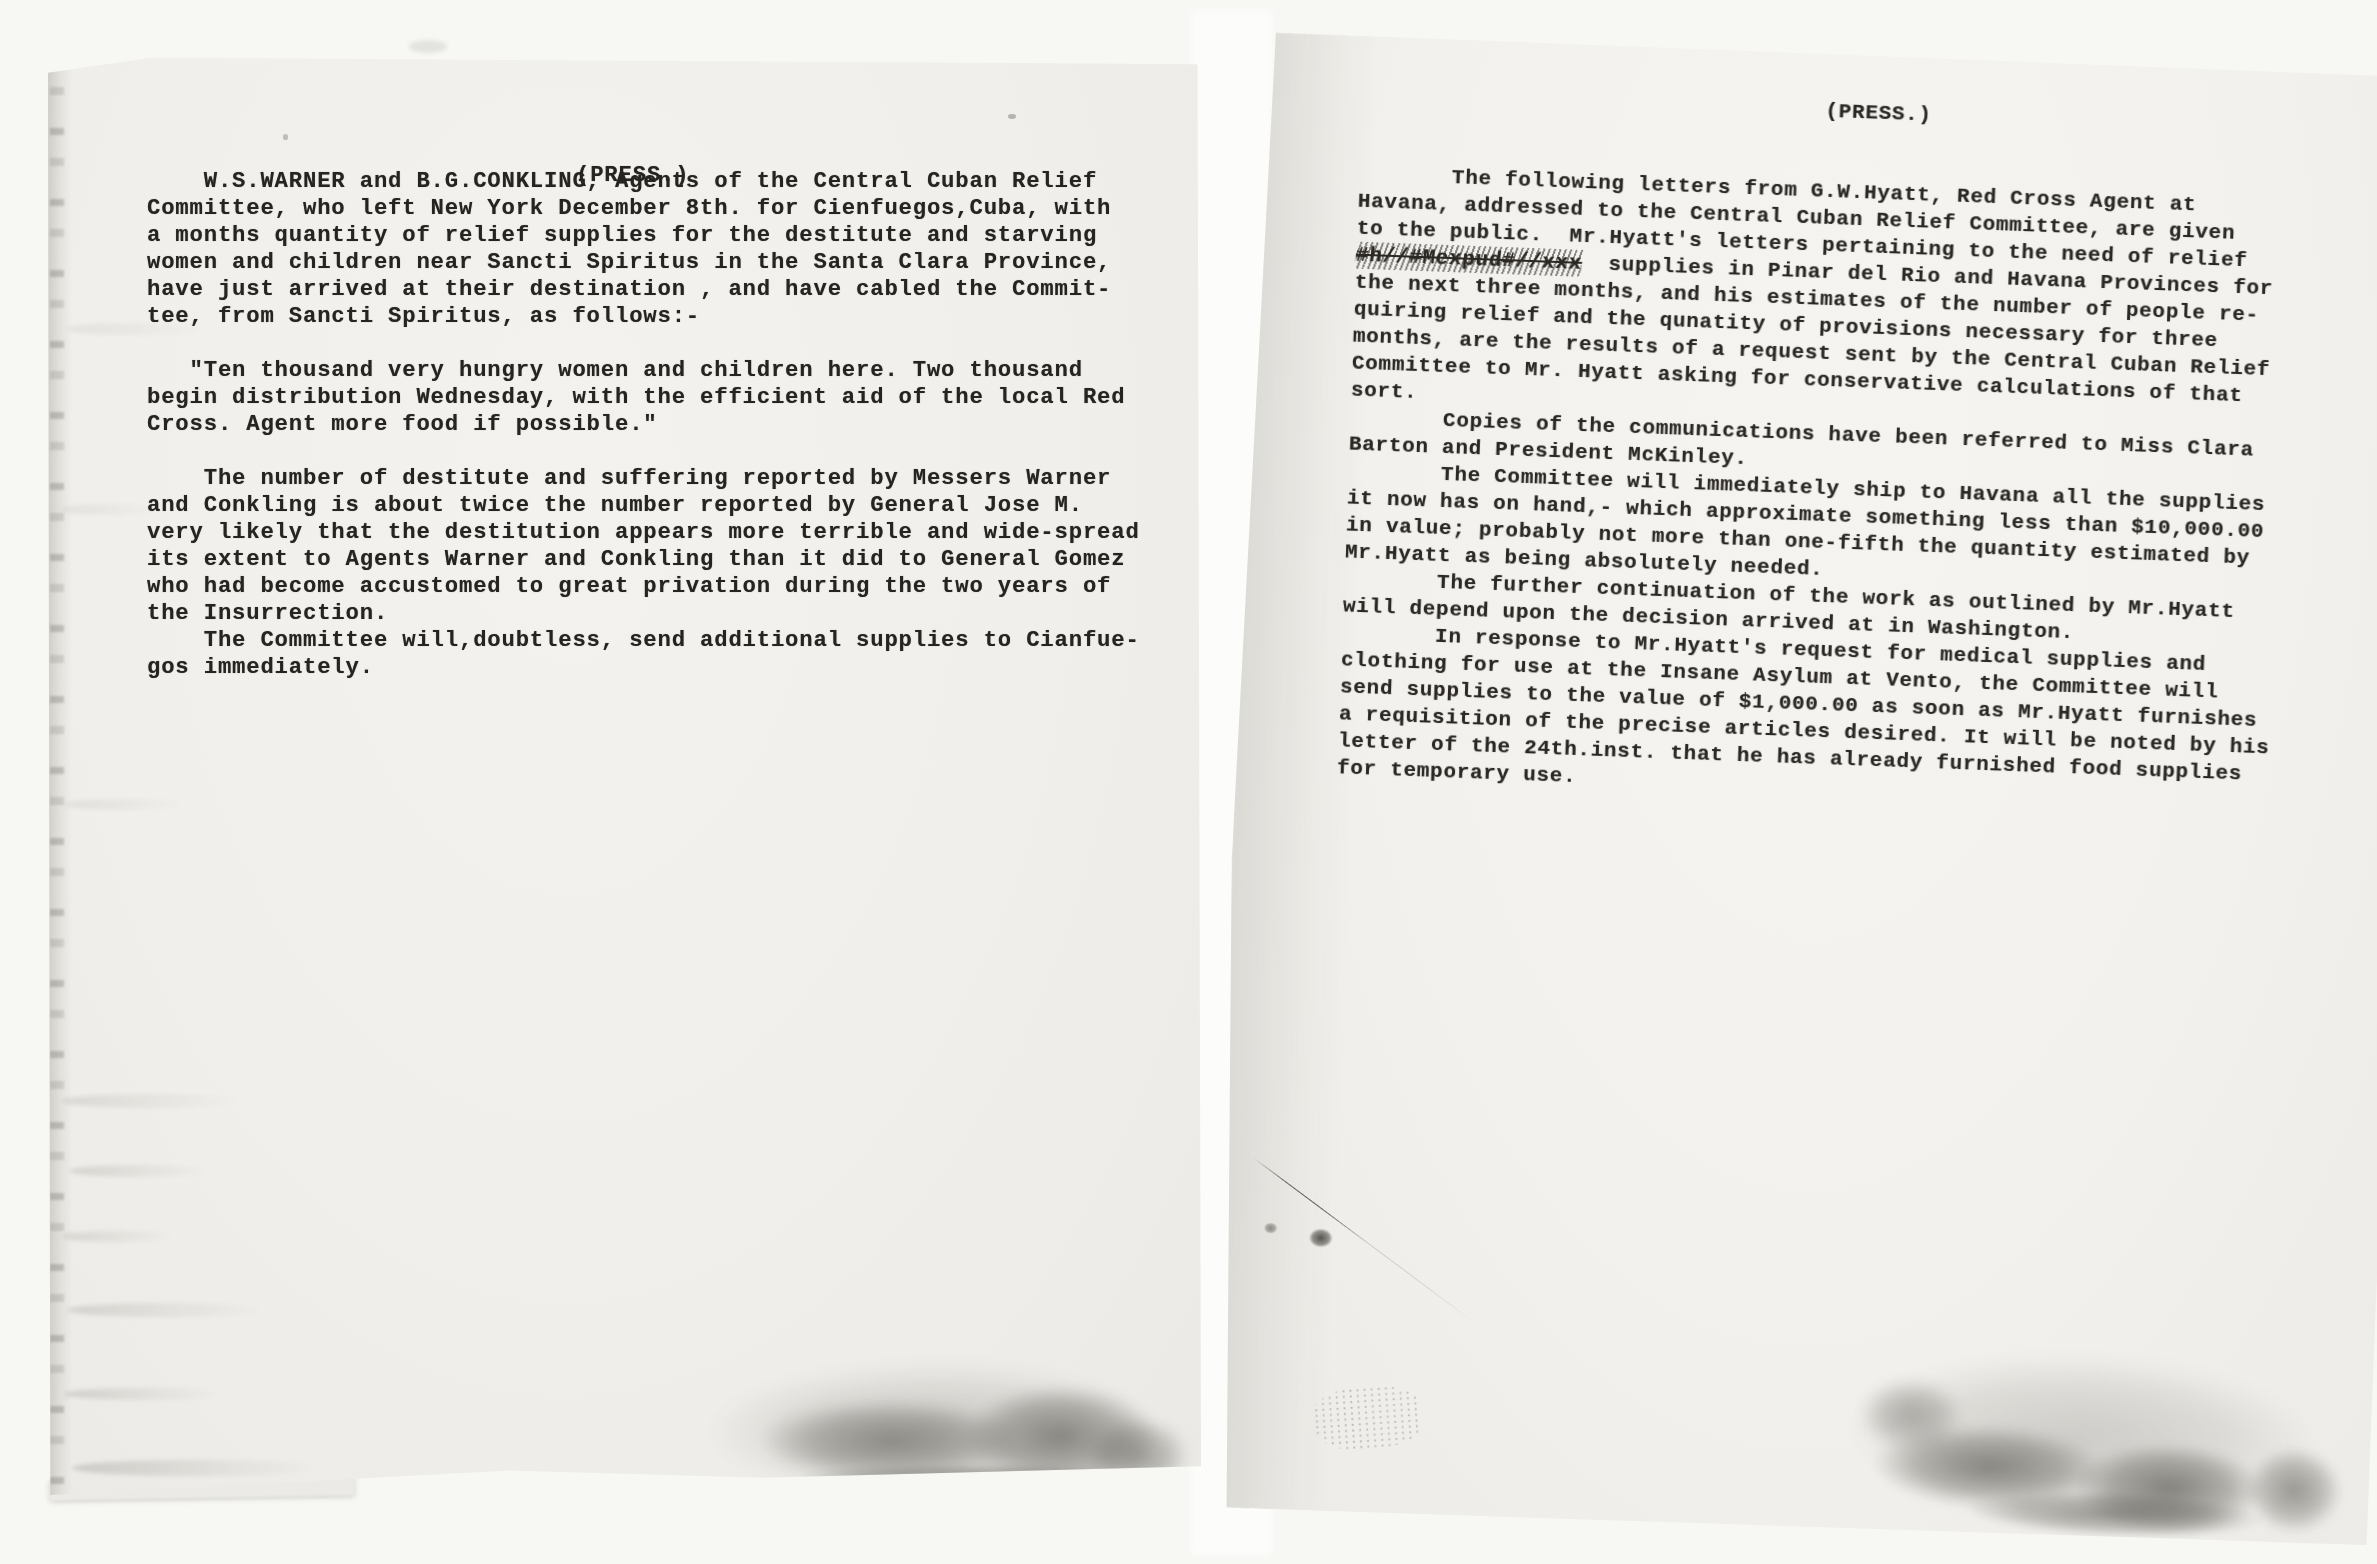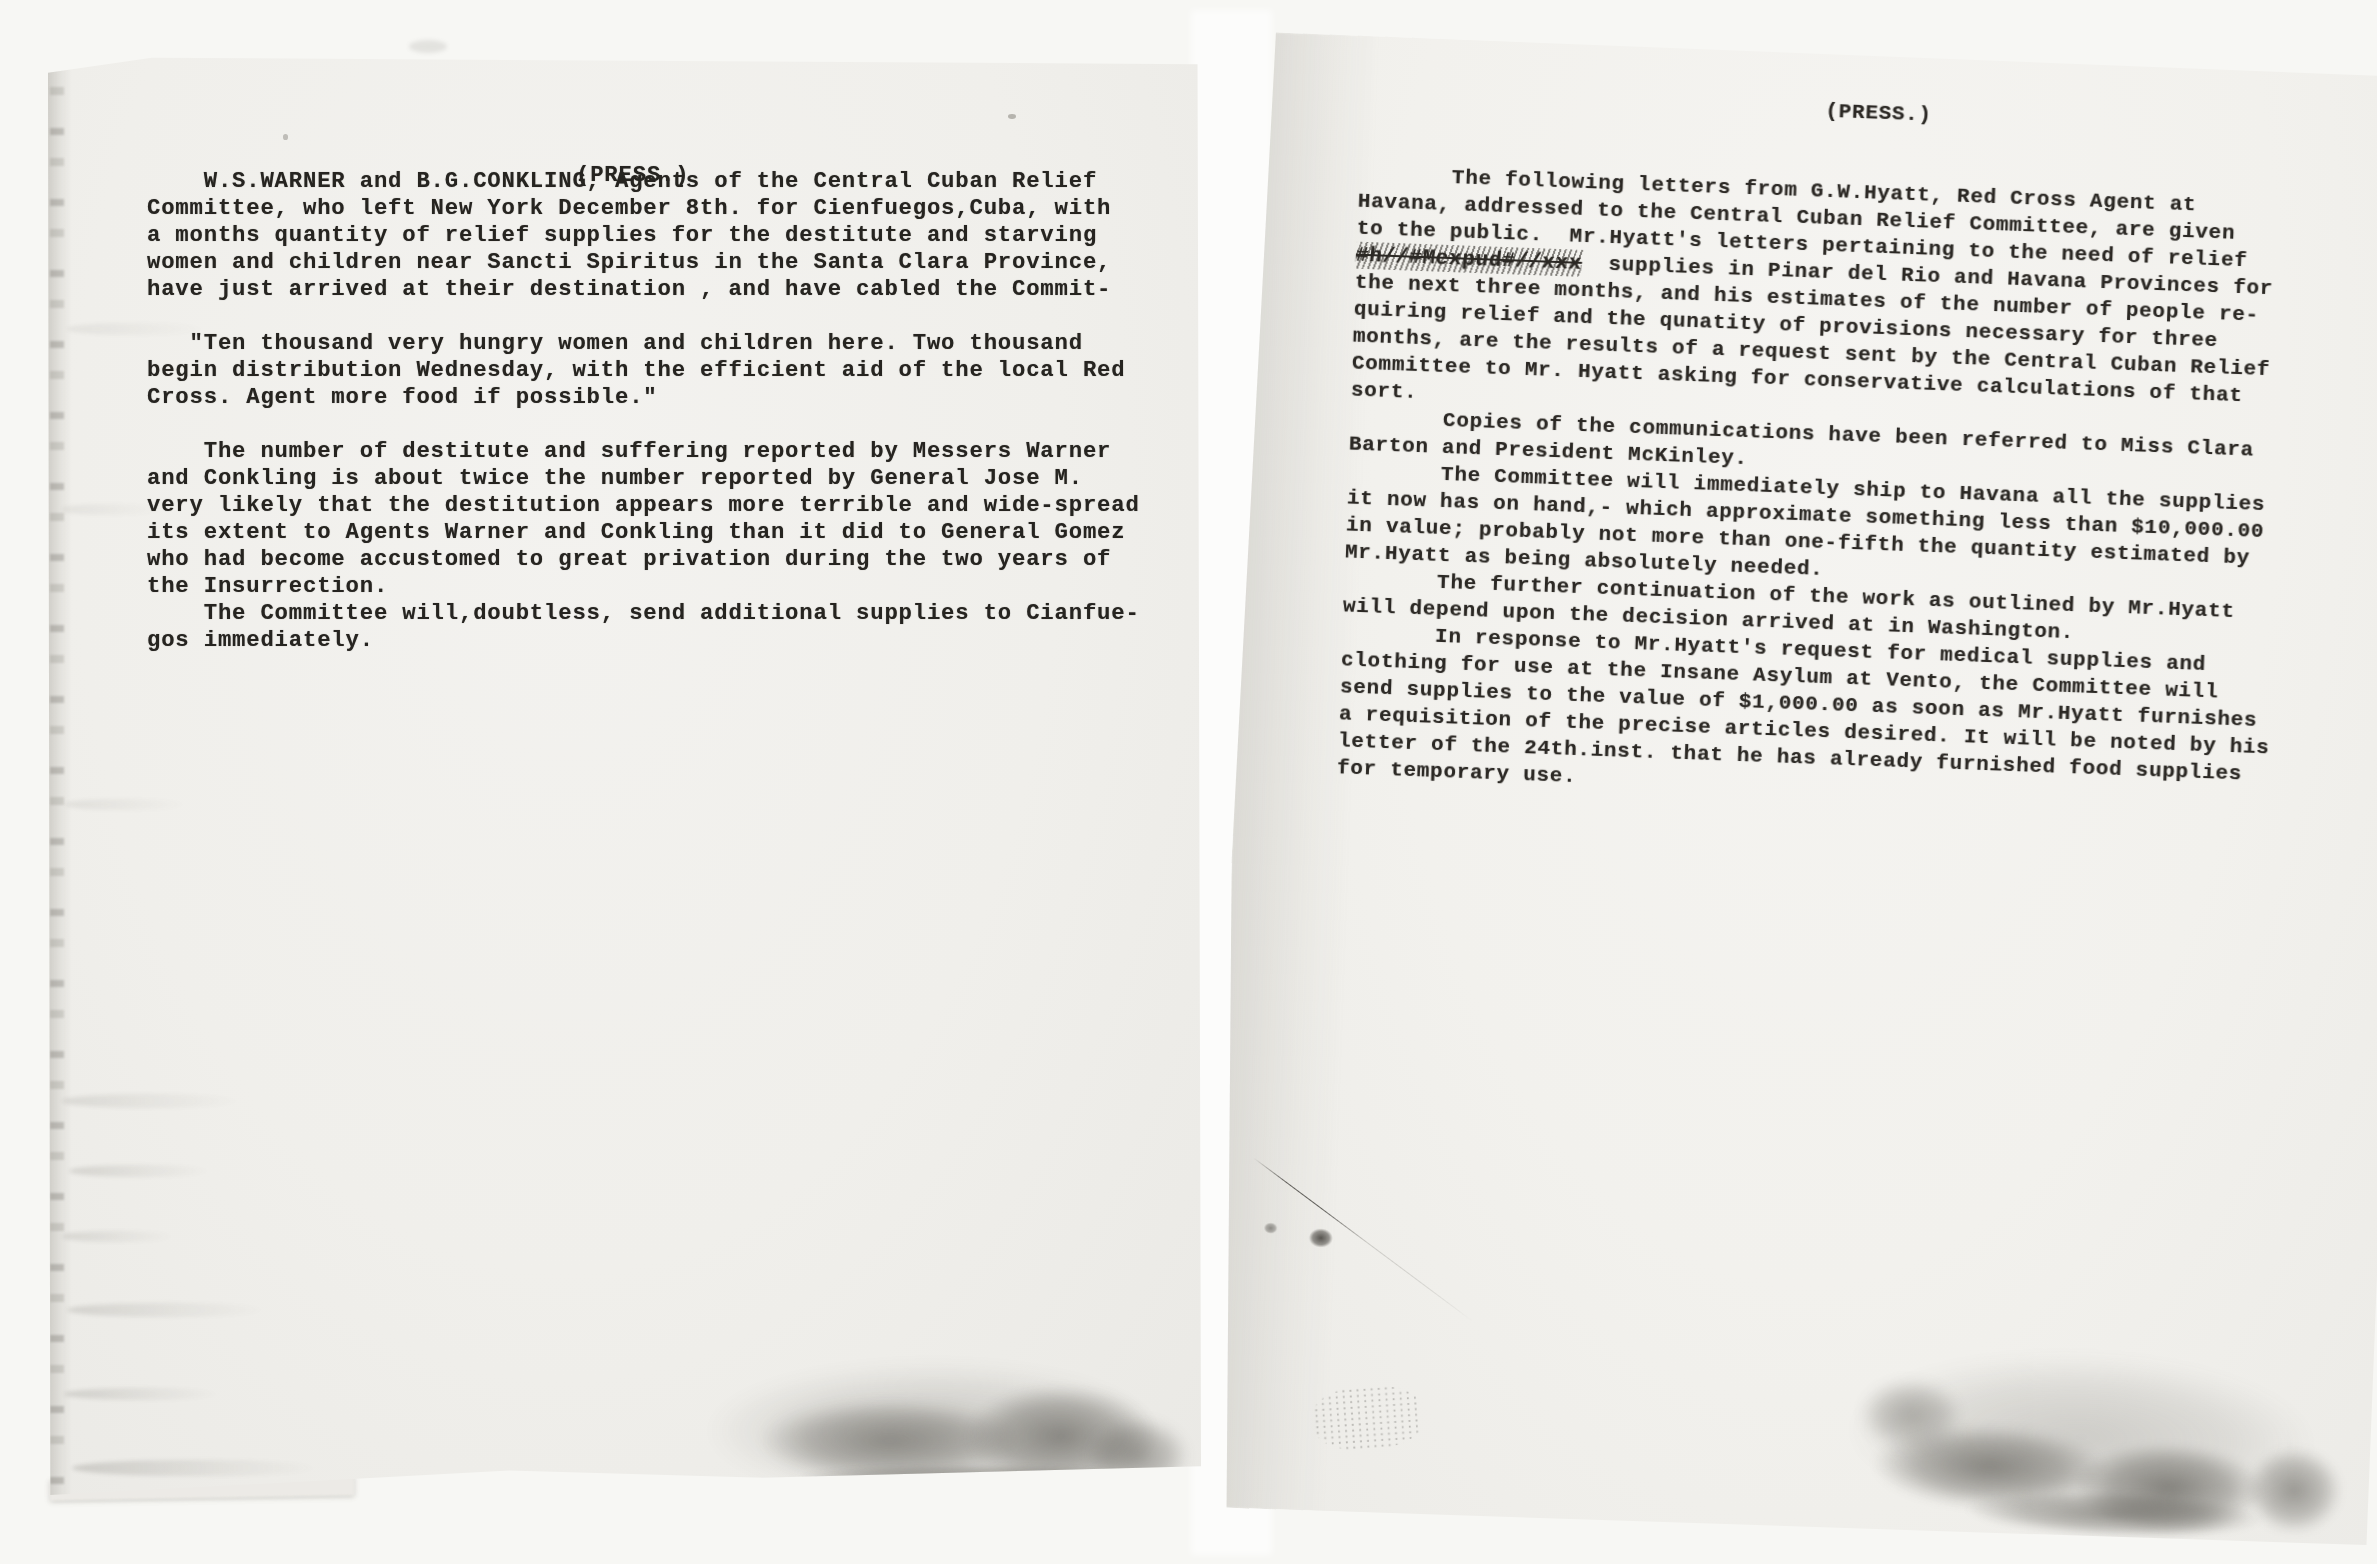--- a/index.html
+++ b/index.html
@@ -131,20 +131,21 @@
     <div class="lp-speck1"></div>
     <div class="lp-speck2"></div>
 
     <div class="ptitle">(PRESS.)</div>
     <div class="ptext">
         <div class="tline">    W.S.WARNER and B.G.CONKLING, Agents of the Central Cuban Relief</div>
         <div class="tline">Committee, who left New York December 8th. for Cienfuegos,Cuba, with</div>
         <div class="tline">a months quantity of relief supplies for the destitute and starving</div>
         <div class="tline">women and children near Sancti Spiritus in the Santa Clara Province,</div>
         <div class="tline">have just arrived at their destination , and have cabled the Commit-</div>
+        <div class="tline">tee, from Sancti Spiritus, as follows:-</div>
         <div class="tline">&nbsp;</div>
         <div class="tline">   "Ten thousand very hungry women and children here. Two thousand</div>
         <div class="tline">begin distribution Wednesday, with the efficient aid of the local Red</div>
         <div class="tline">Cross. Agent more food if possible."</div>
         <div class="tline">&nbsp;</div>
         <div class="tline">    The number of destitute and suffering reported by Messers Warner</div>
         <div class="tline">and Conkling is about twice the number reported by General Jose M.</div>
         <div class="tline">very likely that the destitution appears more terrible and wide-spread</div>
         <div class="tline">its extent to Agents Warner and Conkling than it did to General Gomez</div>
         <div class="tline">who had become accustomed to great privation during the two years of</div>

